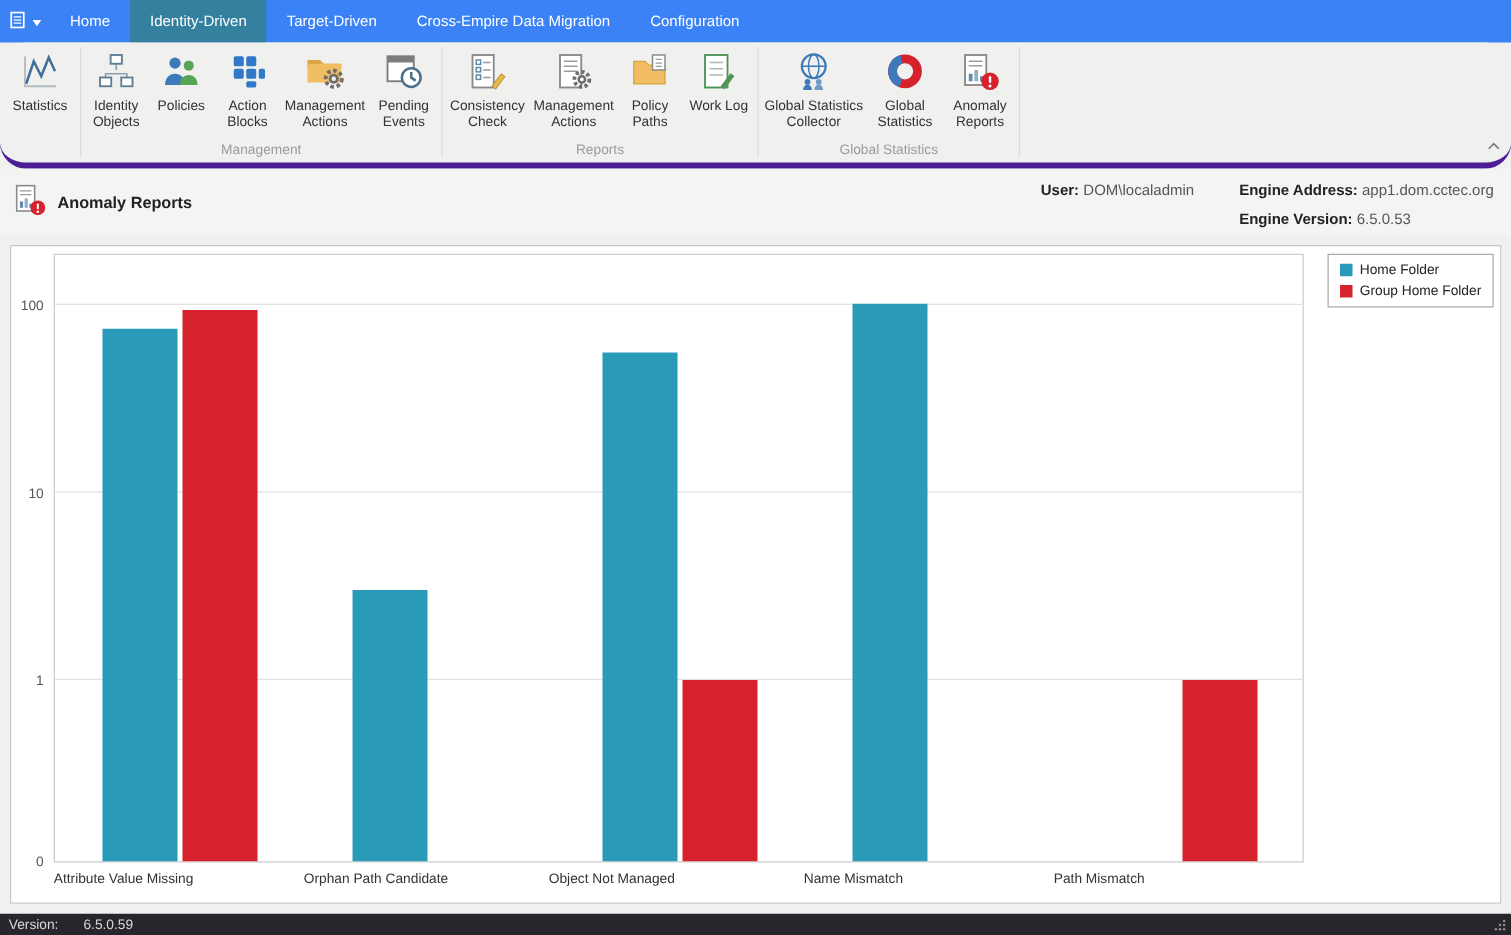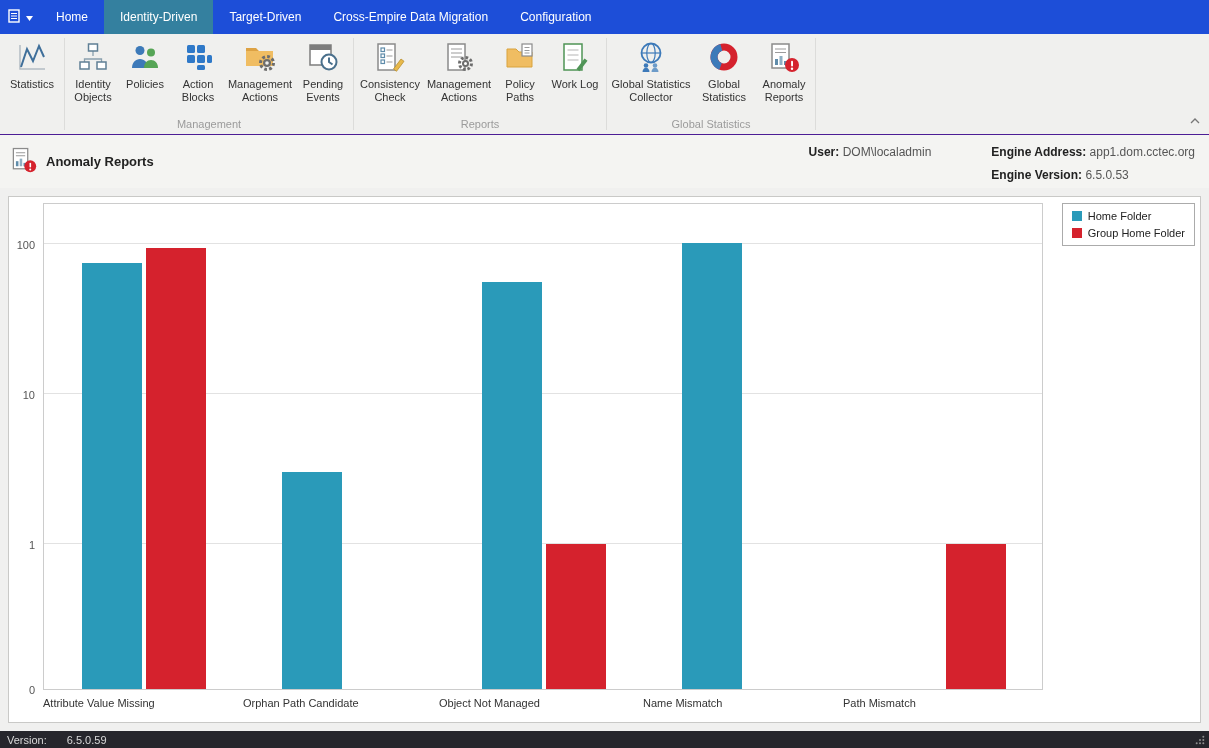--- a/index.html
+++ b/index.html
@@ -1,40 +1,40 @@
 <!DOCTYPE html>
 <html><head>
 <meta charset="utf-8">
 <style>
   * { margin:0; padding:0; box-sizing:border-box; }
   html,body { width:1209px; height:748px; overflow:hidden; }
   body { font-family:"Liberation Sans", sans-serif; background:#f0f0ef; }
   .app { width:1209px; height:748px; display:flex; flex-direction:column; background:#f0f0ef; }
 
   
-  .menubar { height:34px; background:#1d4ed8; display:flex; align-items:stretch; color:#fff; font-size:12px; flex-shrink:0; }
+  .menubar { height:34px; background:#3b82f6; display:flex; align-items:stretch; color:#fff; font-size:12px; flex-shrink:0; }
   .menu-logo { width:40px; display:flex; align-items:center; justify-content:center; gap:3px; cursor:pointer; }
   .menu-item { padding:0 16px; display:flex; align-items:center; cursor:pointer; white-space:nowrap; }
   .menu-item.active { background:#34809f; }
 
   
-  .ribbon { height:101px; background:#f0f0ee; border-bottom:1px solid #4c1d95; display:flex; position:relative; flex-shrink:0; }
+  .ribbon { height:101px; background:#f0f0ee; border-bottom:5px solid #4c1d95; display:flex; position:relative; flex-shrink:0;border-radius:21px; }
   .rgroup { display:flex; flex-direction:column; padding:1px 2px 0; }
   .rbuttons { display:flex; flex:1; align-items:flex-start; }
   .rbtn { display:flex; flex-direction:column; align-items:center; gap:3px; padding:6px 2px 2px; background:transparent; border:none; font-family:"Liberation Sans",sans-serif; font-size:11px; color:#333; cursor:pointer; }
   .rbtn .lbl { text-align:center; line-height:1.2; }
   .rgroup-label { text-align:center; font-size:11px; color:#9b9b9b; padding:2px 0 4px; }
   .rsep { width:1px; background:#dcdcda; margin:4px 0; flex-shrink:0; }
   .ribbon-collapse { position:absolute; right:7px; bottom:5px; background:transparent; border:none; cursor:pointer; padding:2px; }
 
   
   .header { height:53px; background:#f4f4f2; display:flex; justify-content:space-between; padding:0 14px 0 10px; flex-shrink:0; }
   .header-left { display:flex; align-items:center; gap:9px; }
   .page-title { font-size:13px; font-weight:bold; color:#222; }
-  .header-right { display:flex; gap:60px; padding-top:10px; font-size:12px; align-items:flex-start; }
+  .header-right { display:flex; gap:36px; padding-top:10px; font-size:12px; align-items:flex-start; }
   .hcol { display:flex; flex-direction:column; gap:9px; }
   .hlabel { font-weight:bold; color:#222; }
   .hvalue { color:#555; }
 
   
   .content { flex:1; min-height:0; padding:8px; background:#f0f0ef; }
   .panel { position:relative; width:100%; height:100%; background:#fff; border:1px solid #c9c9c7; }
   .plot { position:absolute; left:34px; top:6px; width:1000px; height:487px; border:1px solid #cccccc; background:#fff; }
   .gridline { position:absolute; left:0; right:0; height:1px; background:#e2e2e2; }
   .bar { position:absolute; bottom:0; }

